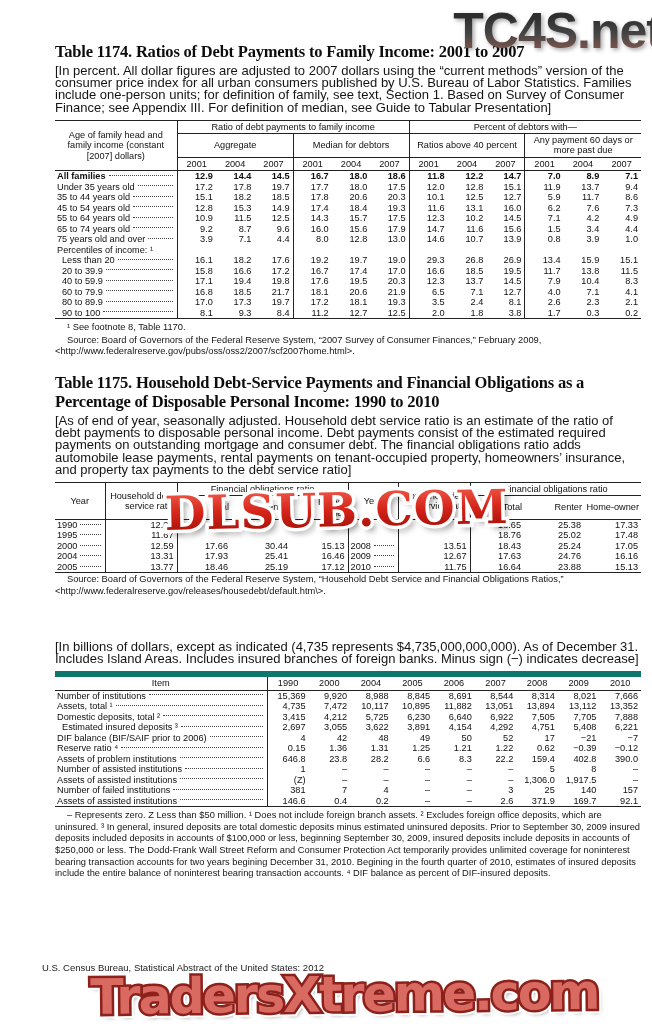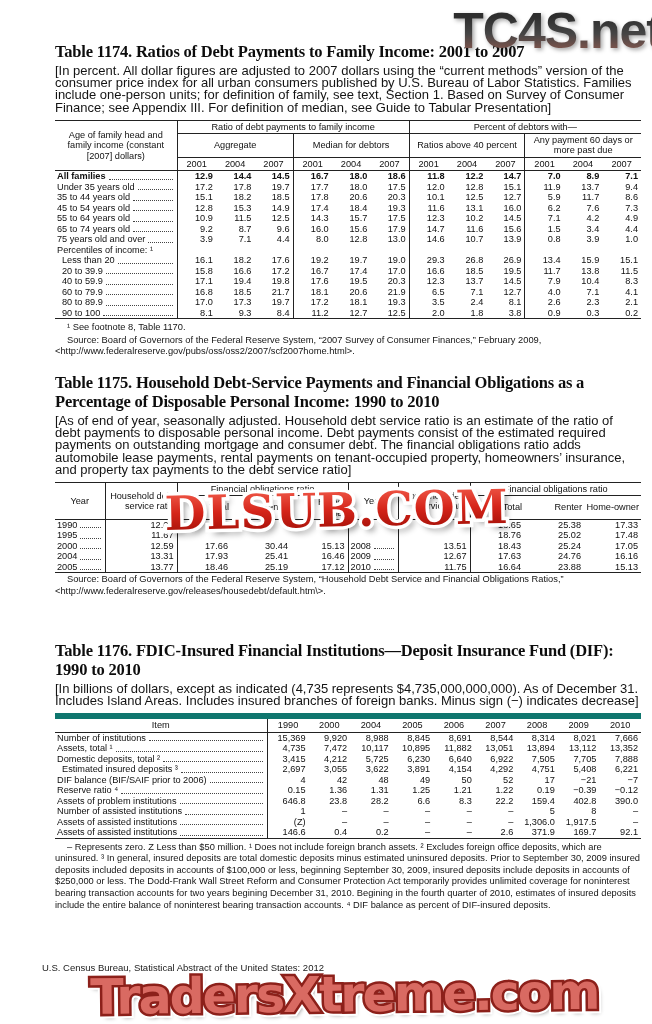--- a/index.html
+++ b/index.html
@@ -20,21 +20,21 @@
   table.t{border-collapse:collapse;table-layout:fixed;width:586px;font-size:9.2px;color:#101010;}
   table.t th{font-weight:normal;}
   table.t th,table.t td{padding:0 3px 0 2px;line-height:10.5px;vertical-align:bottom;
        overflow:hidden;white-space:nowrap;}
   table.t thead th{text-align:center;vertical-align:middle;white-space:normal;
        line-height:10.3px;padding:1px 2px;}
   .vl{border-left:1px solid #222;}
   .num{text-align:right;}
   .b{font-weight:bold;}
   .gap td{padding-top:5px;}
-  .cf{display:flex;align-items:flex-end;}
+  .cf{display:flex;align-items:center;}
   .leader{flex:1 1 8px;min-width:6px;border-bottom:1px dotted #444;margin:0 1px 2px 3px;}
   .ind .cf{padding-left:5px;}
 
   .t1174{border-top:1px solid #222;border-bottom:1px solid #222;}
   .t1174 thead th{border-bottom:1px solid #222;}
   .t1175{border-top:1px solid #222;border-bottom:1px solid #222;}
   .t1175 thead th{border-bottom:1px solid #222;}
   .t1175 thead th.dsr{text-align:right;}
   .t1175 thead th.sub{text-align:right;}
   .t1176{border-top:6px solid #0f766e;border-bottom:1.5px solid #222;}
@@ -392,21 +392,21 @@
             </td>
             <td class="num vl">8.1</td>
             <td class="num">9.3</td>
             <td class="num">8.4</td>
             <td class="num vl">11.2</td>
             <td class="num">12.7</td>
             <td class="num">12.5</td>
             <td class="num vl">2.0</td>
             <td class="num">1.8</td>
             <td class="num">3.8</td>
-            <td class="num vl">0.9</td>
+            <td class="num vl">1.7</td>
             <td class="num">0.3</td>
             <td class="num">0.2</td>
           </tr>
         </tbody>
       </table>
     <p class="fn">¹ See footnote 8, Table 1170.</p>
     <p class="fn src">Source: Board of Governors of the Federal Reserve System, “2007 Survey of Consumer Finances,” February 2009, &lt;http://www.federalreserve.gov/pubs/oss/oss2/2007/scf2007home.html&gt;.</p>
   </section>
 
   <section class="block" id="b1175">
@@ -556,21 +556,20 @@
       </table>
     <p class="fn src">Source: Board of Governors of the Federal Reserve System, “Household Debt Service and Financial Obligations Ratios,” &lt;http://www.federalreserve.gov/releases/housedebt/default.htm\&gt;.</p>
   </section>
 
   <div class="wm dlsub">
     <span class="wl back">DLSUB.COM</span>
     <span class="wl front">DLSUB.COM</span>
   </div>
 
   <section class="block" id="b1176">
-    <h2 class="ttl">Table 1176. FDIC-Insured Financial Institutions—Deposit Insurance Fund (DIF): 1990 to 2010</h2>
     <p class="note">[In billions of dollars, except as indicated (4,735 represents $4,735,000,000,000). As of December 31. Includes Island Areas. Includes insured branches of foreign banks. Minus sign (−) indicates decrease]</p>
     <table class="t t1176">
         <colgroup>
           <col style="width: 212px;">
           <col style="width: 41.5556px;">
           <col style="width: 41.5556px;">
           <col style="width: 41.5556px;">
           <col style="width: 41.5556px;">
           <col style="width: 41.5556px;">
           <col style="width: 41.5556px;">
@@ -684,21 +683,21 @@
                 <span class="lbl">Reserve ratio ⁴</span>
                 <span class="leader"></span>
               </div>
             </td>
             <td class="num vl">0.15</td>
             <td class="num">1.36</td>
             <td class="num">1.31</td>
             <td class="num">1.25</td>
             <td class="num">1.21</td>
             <td class="num">1.22</td>
-            <td class="num">0.19</td>
+            <td class="num">0.62</td>
             <td class="num">−0.39</td>
             <td class="num">−0.12</td>
           </tr>
           <tr>
             <td class="stub">
               <div class="cf">
                 <span class="lbl">Assets of problem institutions</span>
                 <span class="leader"></span>
               </div>
             </td>
@@ -739,20 +738,37 @@
             <td class="num vl">(Z)</td>
             <td class="num">–</td>
             <td class="num">–</td>
             <td class="num">–</td>
             <td class="num">–</td>
             <td class="num">–</td>
             <td class="num">1,306.0</td>
             <td class="num">1,917.5</td>
             <td class="num">–</td>
           </tr>
+          <tr class="gap">
+            <td class="stub">
+              <div class="cf">
+                <span class="lbl">Number of failed institutions</span>
+                <span class="leader"></span>
+              </div>
+            </td>
+            <td class="num vl">381</td>
+            <td class="num">7</td>
+            <td class="num">4</td>
+            <td class="num">–</td>
+            <td class="num">–</td>
+            <td class="num">3</td>
+            <td class="num">25</td>
+            <td class="num">140</td>
+            <td class="num">157</td>
+          </tr>
           <tr>
             <td class="stub">
               <div class="cf">
                 <span class="lbl">Assets of assisted institutions</span>
                 <span class="leader"></span>
               </div>
             </td>
             <td class="num vl">146.6</td>
             <td class="num">0.4</td>
             <td class="num">0.2</td>

